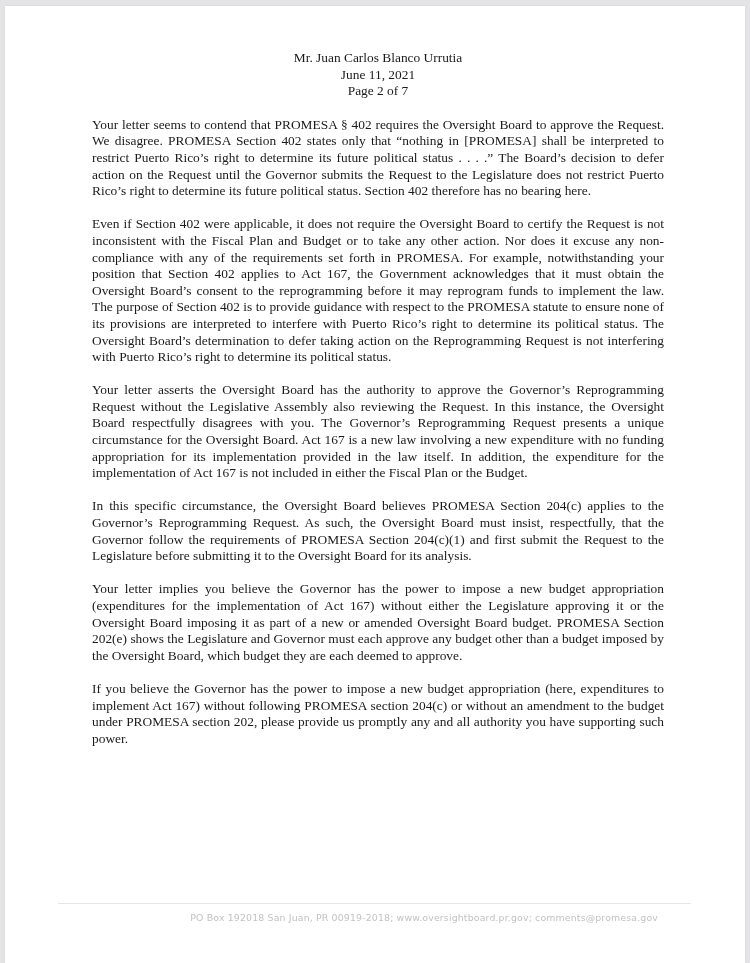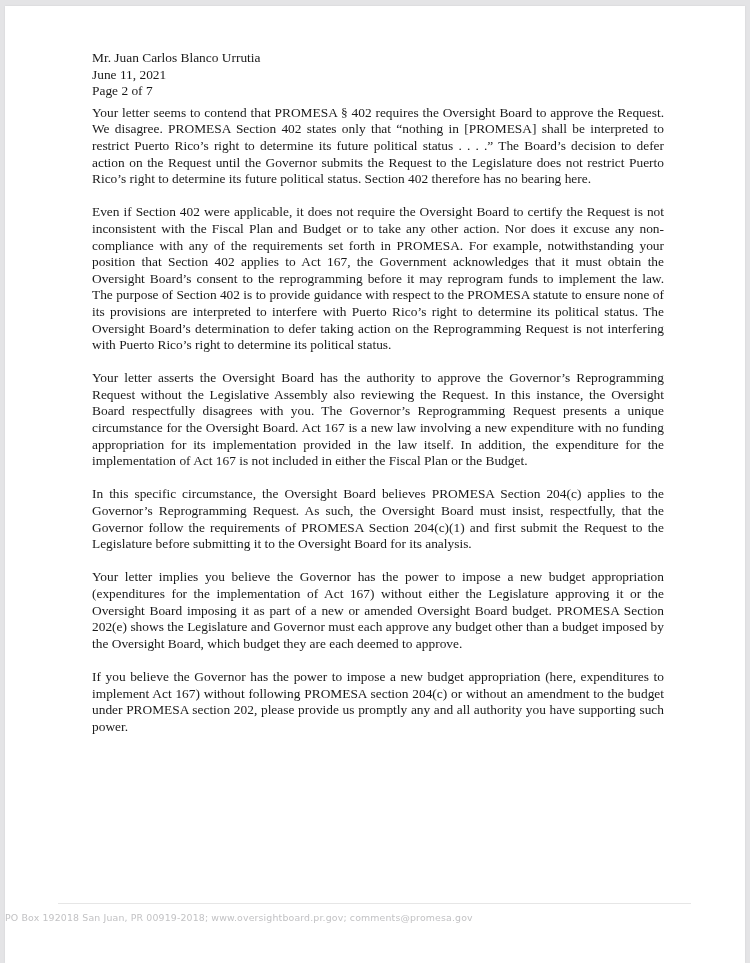--- a/index.html
+++ b/index.html
@@ -26,21 +26,22 @@
       position: absolute;
       left: 87px;
       top: 44px;
       width: 572px;
       font-family: "Liberation Serif", serif;
       font-size: 13.4px;
       line-height: 16.6px;
       color: #1a1a1a;
     }
     .header-block {
-      margin: 0 0 5px 0;
+      margin: 0 0 17px 0;
+      text-align: center;
     }
     .header-line {
       display: block;
       white-space: nowrap;
     }
     .para {
       margin: 0 0 16.6px 0;
       text-align: justify;
       text-justify: inter-word;
       font-family: Liberation Serif, serif;
@@ -51,21 +52,21 @@
       width: 633px;
       top: 897px;
       height: 1px;
       background: #e6e6e6;
     }
     .footer-text {
       position: absolute;
       left: 0;
       width: 653px;
       top: 906px;
-      text-align: left;
+      text-align: right;
       font-family: "DejaVu Sans", sans-serif;
       font-size: 9.4px;
       letter-spacing: 0.15px;
       color: #c2c2c4;
     }
   </style>
 </head>
 <body>
 
 <div class="page">

